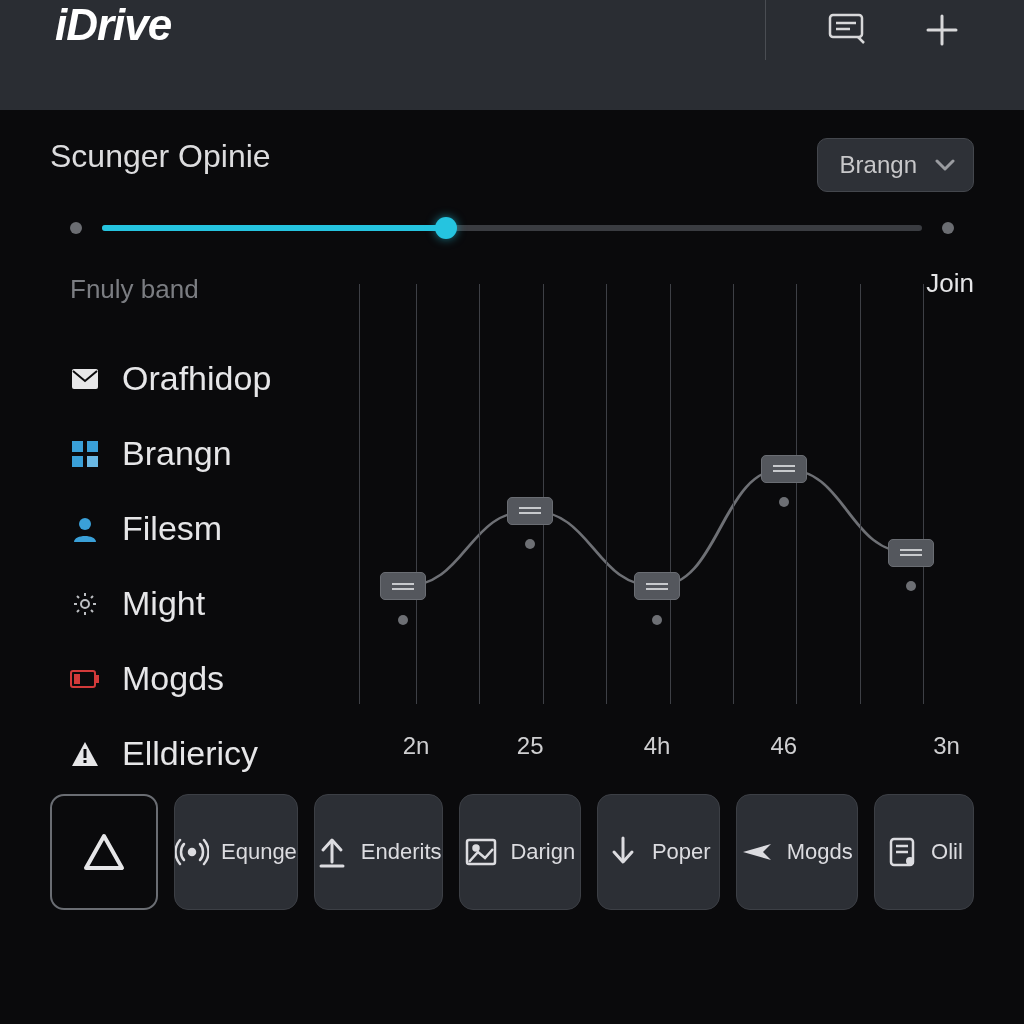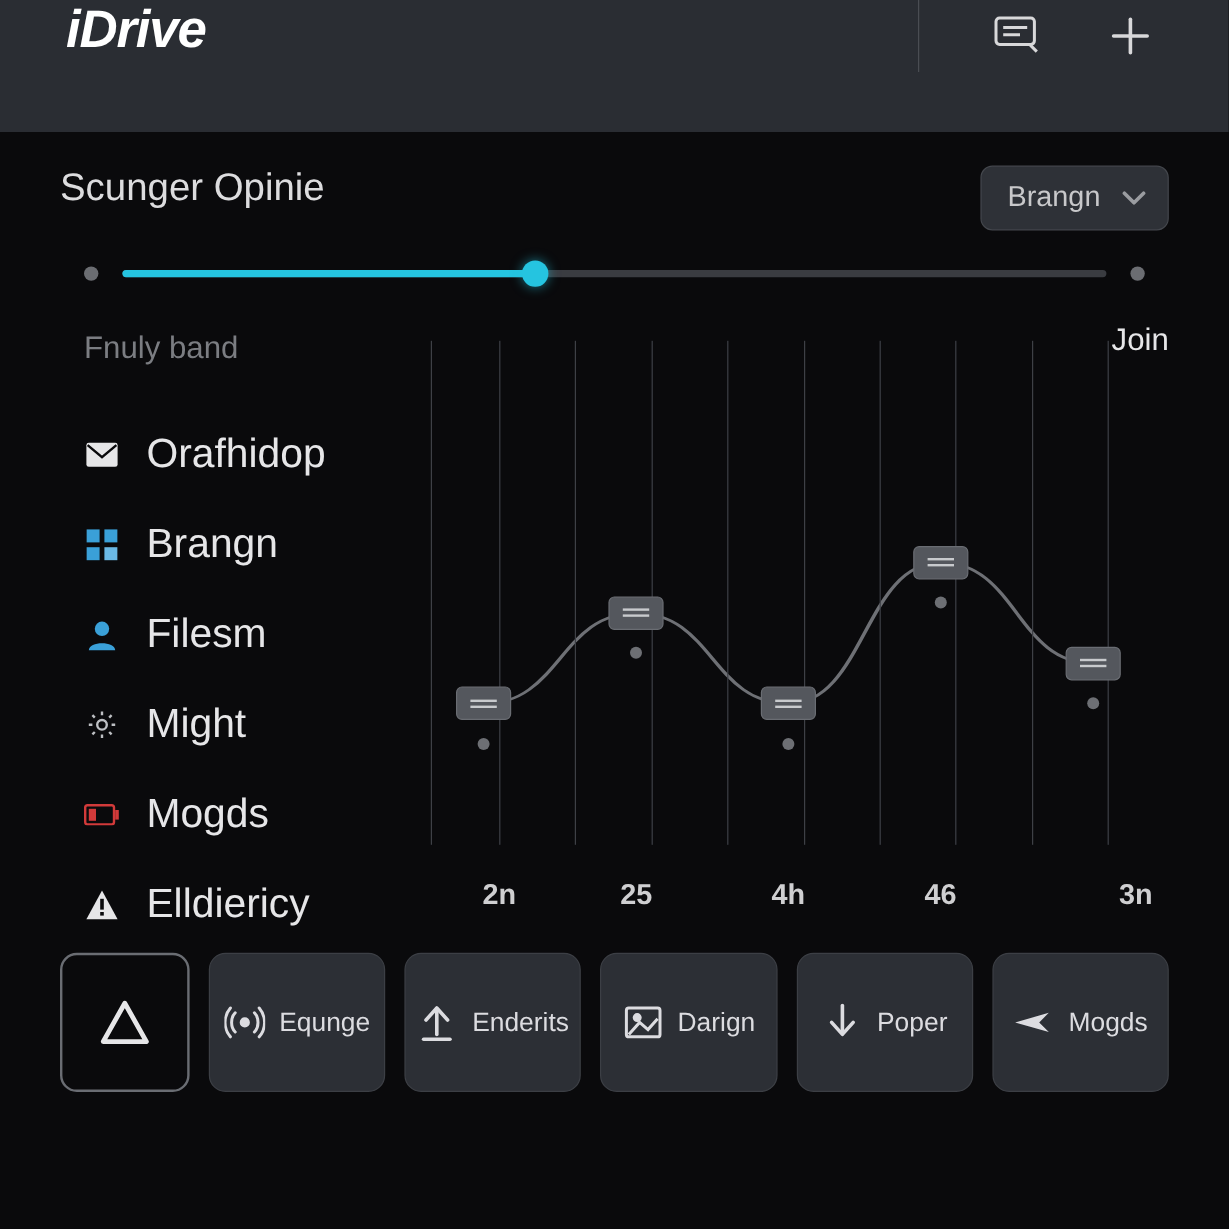--- a/index.html
+++ b/index.html
@@ -152,21 +152,20 @@
     position: absolute;
     right: 0; top: -6px;
     font-size: 26px;
     color: #e6e6e8;
     cursor: pointer;
   }
   .eq-grid {
     position: relative;
     flex: 1;
     margin-top: 10px;
-    font-weight: bold;
   }
   .eq-vline {
     position: absolute;
     top: 0;
     bottom: 60px;
     width: 1px;
     background: #3e4046;
   }
   .eq-curve {
     position: absolute;
@@ -464,13 +463,24 @@
 
   <div class="bottom-btn tab">
     <span class="tab-icon">
       <svg width="34" height="24" viewBox="0 0 34 24" fill="#dcdce0">
         <path d="M2 12 L30 4 L22 12 L30 20 Z"></path>
       </svg>
     </span>
     <span>Mogds</span>
   </div>
 
+  <div class="bottom-btn small">
+    <span class="tab-icon">
+      <svg width="28" height="30" viewBox="0 0 28 30" fill="none" stroke="#dcdce0" stroke-width="2.5">
+        <rect x="3" y="2" width="22" height="26" rx="3"></rect>
+        <line x1="8" y1="9" x2="20" y2="9"></line>
+        <line x1="8" y1="15" x2="20" y2="15"></line>
+        <circle cx="22" cy="24" r="4" fill="#dcdce0" stroke="none"></circle>
+      </svg>
+    </span>
+    <span>Olil</span>
+  </div>
 </div>
 
 </body></html>

